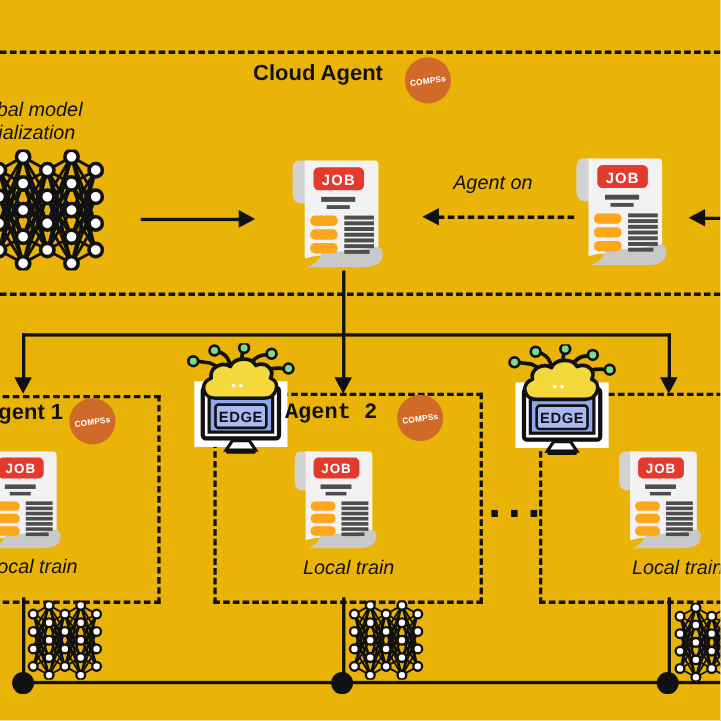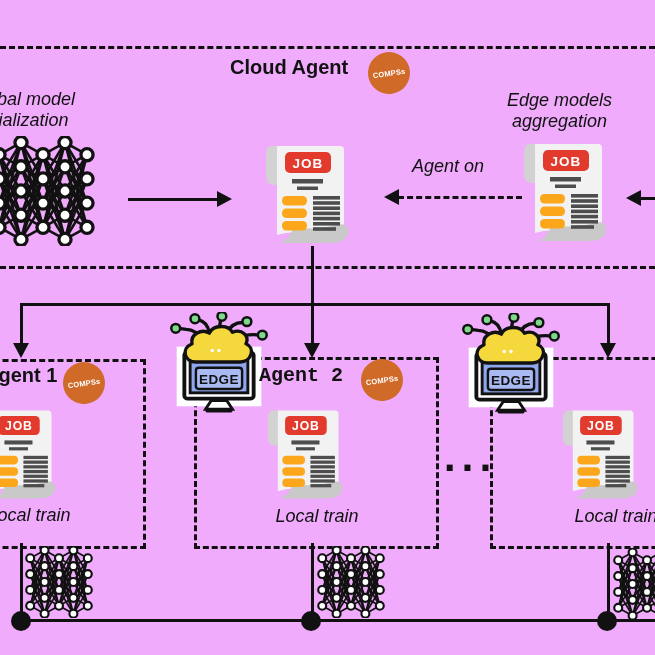--- a/index.html
+++ b/index.html
@@ -1,16 +1,16 @@
 <!DOCTYPE html>
 <html><head>
 <meta charset="utf-8">
 <style>
   html,body{margin:0;padding:0;background:#fff;}
-  #canvas{position:relative;width:655px;height:655px;background:#f0abfc;overflow:hidden;
+  #canvas{position:relative;width:655px;height:655px;background:#eab308;overflow:hidden;
           font-family:"Liberation Sans",sans-serif;color:#111;}
   .abs{position:absolute;}
   .title{font-weight:bold;font-size:20px;white-space:nowrap;}
   .ital{font-style:italic;font-size:18px;line-height:1.18;text-align:center;white-space:pre-line;}
   .hline{height:3px;background:#111;}
   .vline{width:3px;background:#111;}
   .dash-h{border-top:3px dashed #111;height:0;}
   .dashed-box{border:3px dashed #111;background:transparent;}
   .ah-down{width:0;height:0;border-left:8px solid transparent;border-right:8px solid transparent;border-top:15px solid #111;}
   .ah-left{width:0;height:0;border-top:8px solid transparent;border-bottom:8px solid transparent;border-right:15px solid #111;}
@@ -174,22 +174,20 @@
       <rect x="50" y="81" width="27" height="3.6"></rect>
       <rect x="50" y="86.2" width="23" height="3.6"></rect>
     </g>
   </svg>
     </div>
 
   <div class="abs ital" style="left:402px;top:156px;width:92px;">Agent on</div>
   <div class="abs dash-h" style="left:398px;top:196px;width:124px;"></div>
   <div class="abs ah-left" style="left:384px;top:189px;"></div>
 
-  <div class="abs ital" style="left:487px;top:90px;width:145px;">Edge models
-aggregation</div>
   <div class="abs slot" style="left:521px;top:139px;width:88px;height:106px;">
       <svg viewBox="0 0 88 106">
     <path d="M20,5 H9 q-6,0 -6,9 v21 q0,9 8.5,9 q8.5,0 8.5,-9 Z" fill="#d2d2d2"></path>
     <path d="M14,5 H77 q4,0 4,4 V88 q-20,9 -36,5 q-16,-4 -31,1 Z" fill="#f2f2f2"></path>
     <path d="M30,86 q-2,12 -14,16 h51 q18,0 18,-12 q0,-9 -11,-6 q-24,6 -44,2 Z" fill="#c9c9c9"></path>
     <rect x="22" y="11" width="46" height="21" rx="5" fill="#e23a2d"></rect>
     <text x="45" y="27" text-anchor="middle" font-size="13.5" font-weight="bold" fill="#ffffff" letter-spacing="1">JOB</text>
     <rect x="29" y="38" width="31" height="4.5" fill="#4d4d4d"></rect>
     <rect x="34" y="45.5" width="21" height="3.5" fill="#4d4d4d"></rect>
     <g fill="#fba61b">

